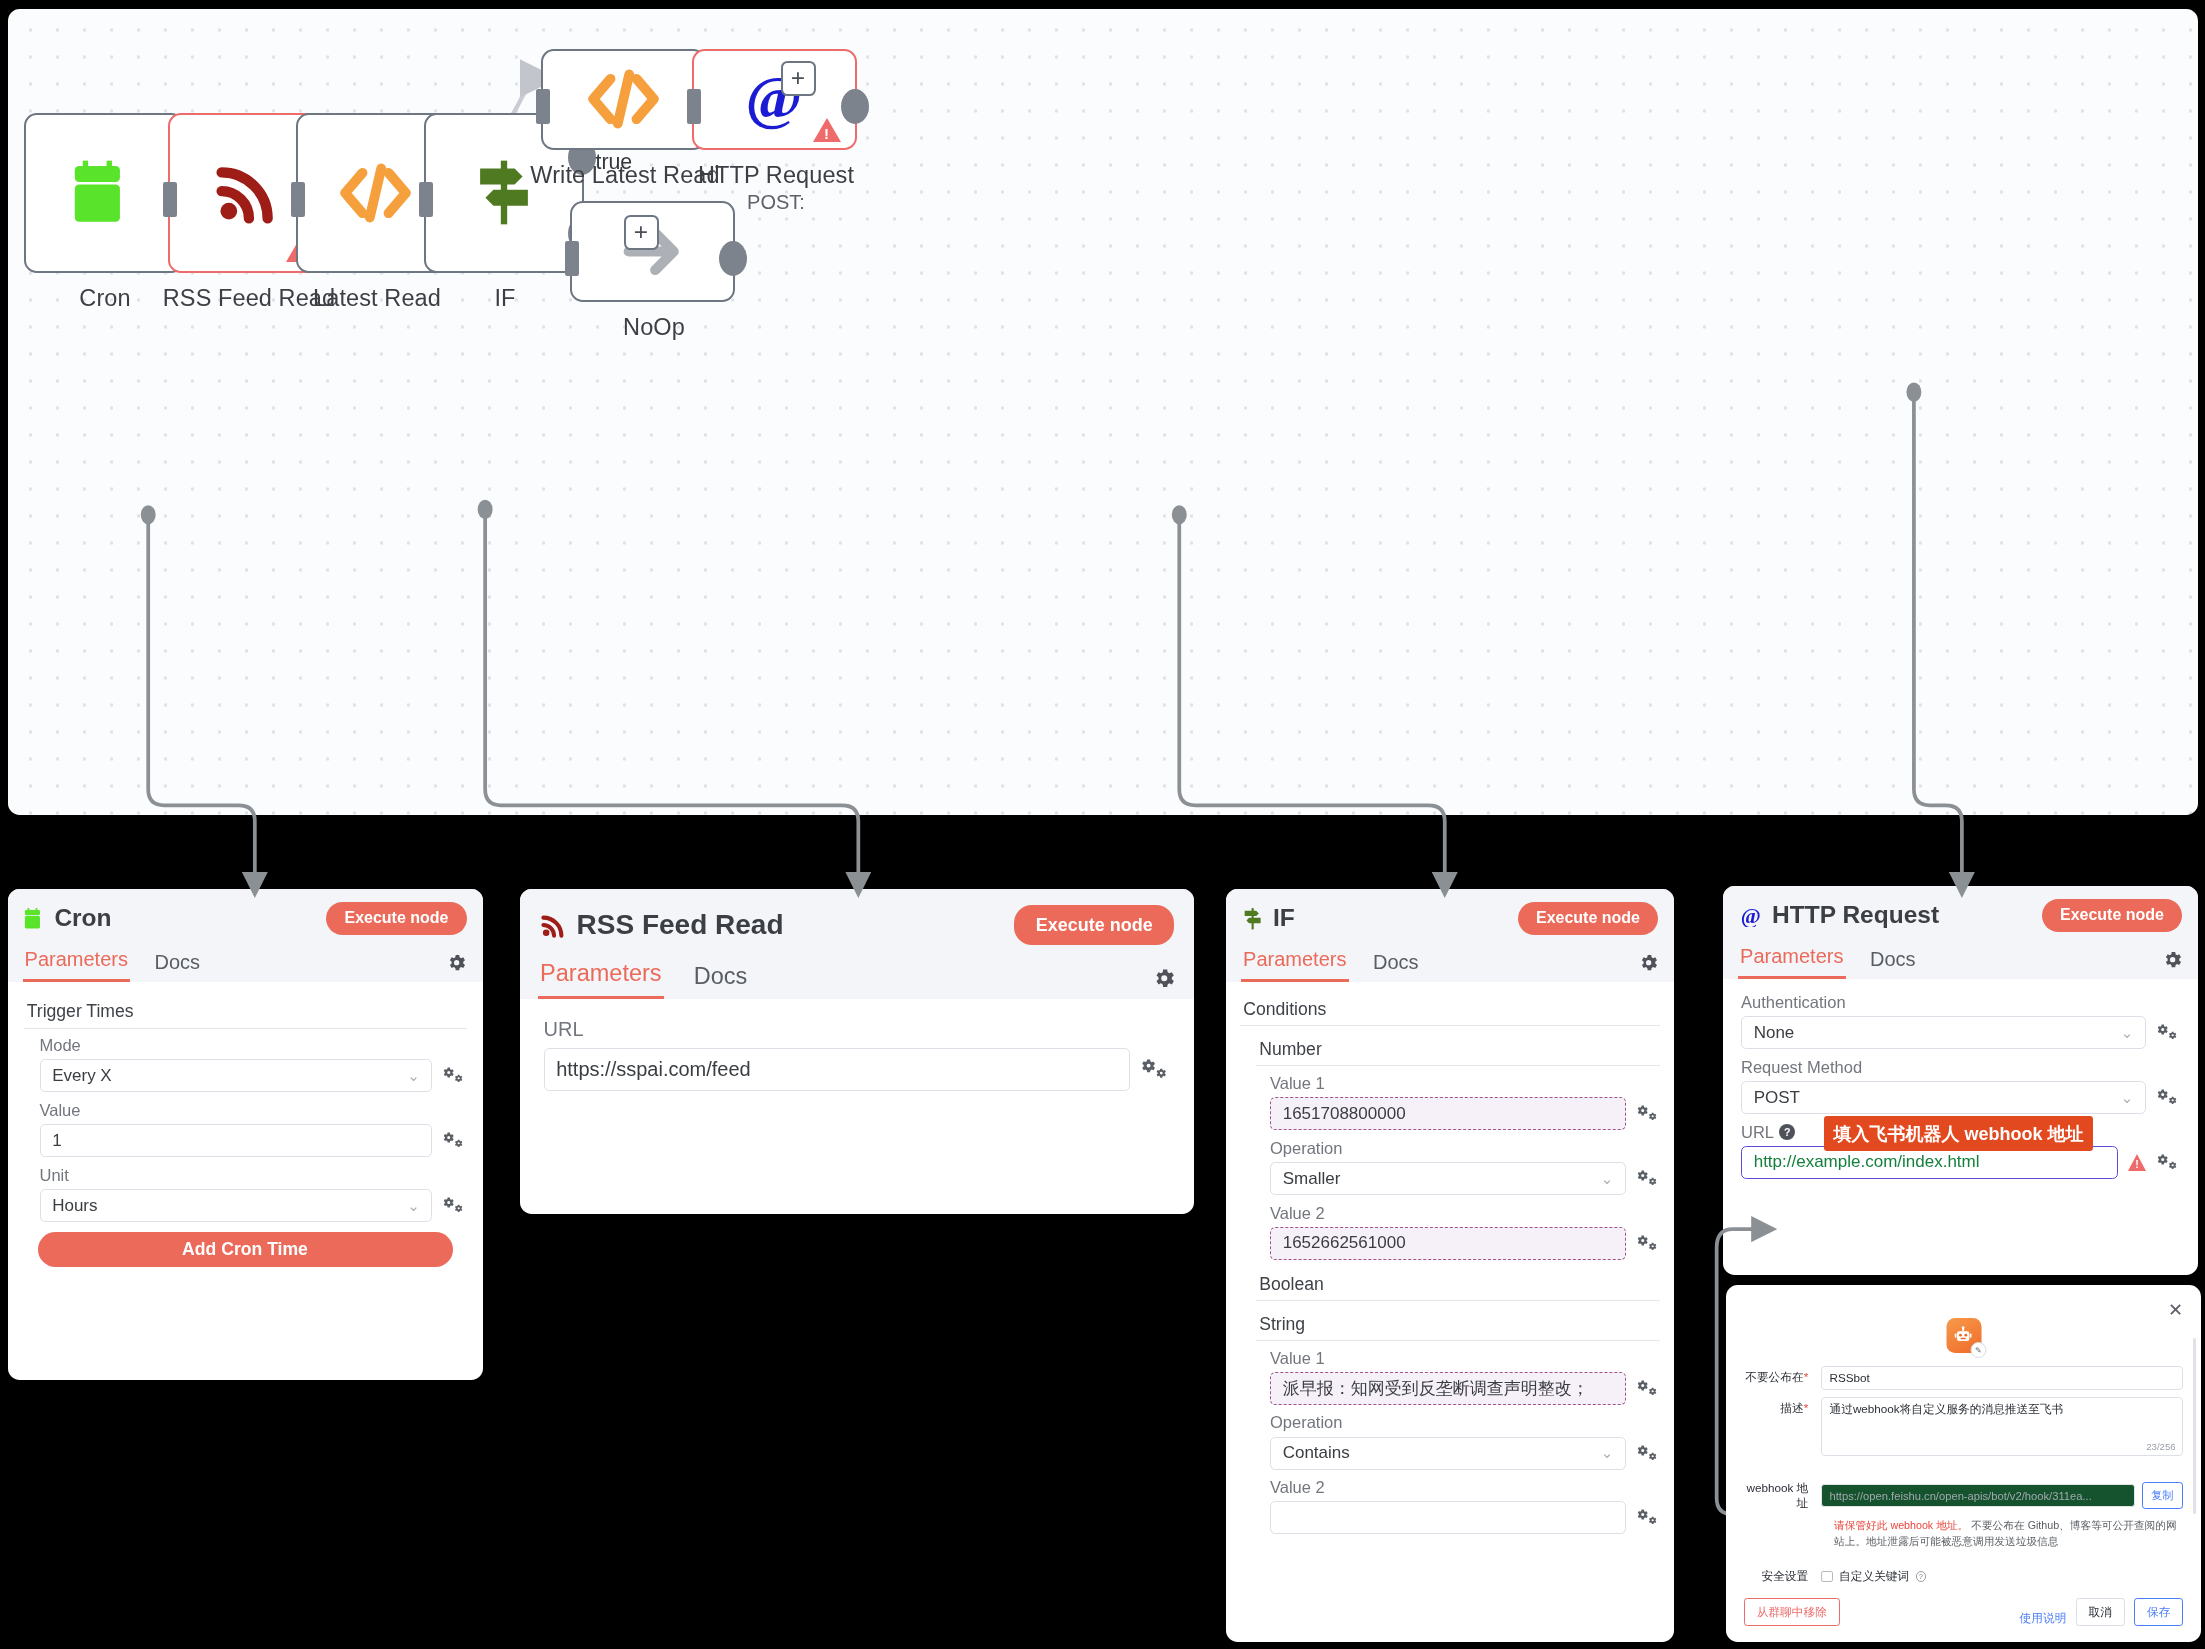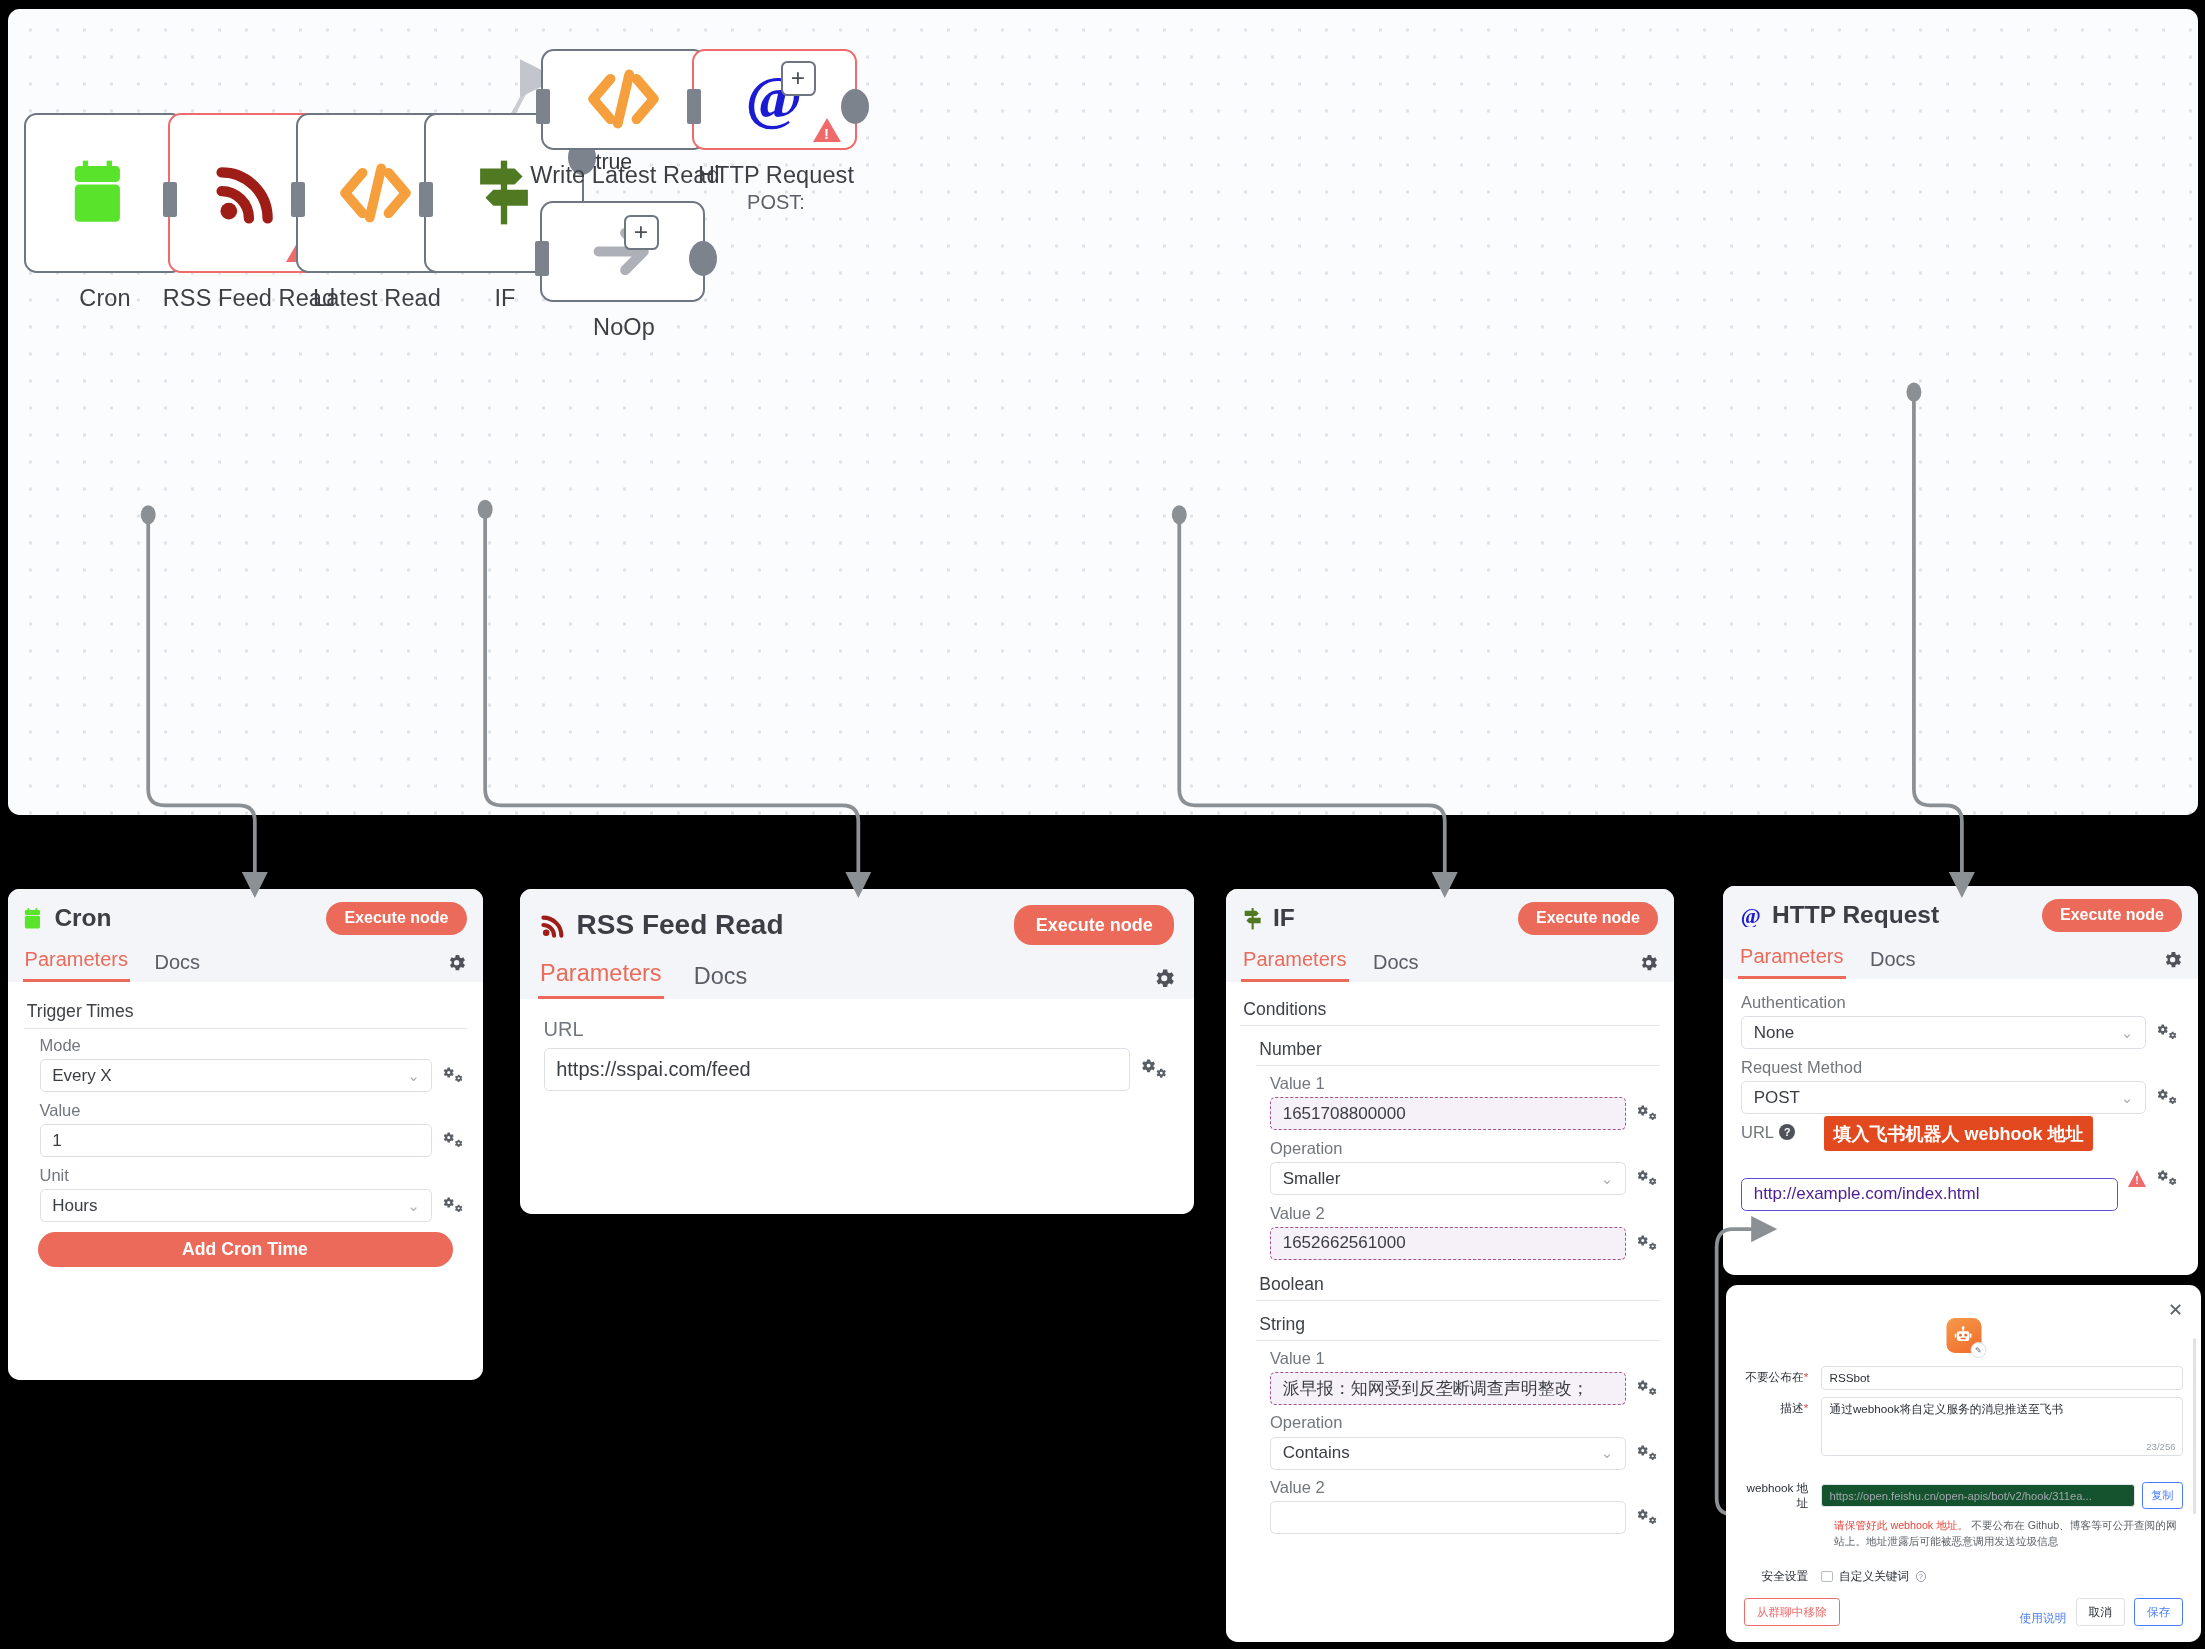--- a/index.html
+++ b/index.html
@@ -99,21 +99,21 @@
   }
   .sec-hdr.sub { margin-left:16px; }
   .field { margin-left: 16px; margin-bottom: 8.5px; }
   .flabel { font-size:16.5px; color:#72767d; margin-bottom:4.3px; display:flex; align-items:center; gap:5.3px;}
   .ctrlrow { display:flex; align-items:center; gap:9.6px; }
   .ctrl {
     flex:1; border:1.1px solid #dcdfe6; border-radius:5.3px; background:#fff;
     height:33px; display:flex; align-items:center; padding: 0 11.7px;
     font-size:17px; color:#3a3d42; position:relative;
   }
-  .ctrl.ph { color:#4c1d95;margin-top:32px; }
+  .ctrl.ph { color:#15803d; }
   .ctrl.expr {
     border:1.6px dashed #a0538c; background:#f6f1f8; color:#3a3d42;
   }
   .ctrl.focus { border:1.6px solid #5b4bd6; }
   .chev { margin-left:auto; color:#a9adb5; font-size:15px; }
   .gear-sm { width:24.5px; flex:none; color:#5a5f66; }
   .cta {
     background:#eb6a5a; color:#fff; border-radius:19px; height:35px;
     display:flex; align-items:center; justify-content:center;
     font-size:17.6px; font-weight:700; margin: 9.6px 14px 0 14px;
@@ -262,21 +262,21 @@
       <svg width="64" height="64" viewBox="0 0 24 24">
         <text x="12" y="19" font-size="23" font-family="'Liberation Serif',serif" fill="#1b1bd4" text-anchor="middle" font-weight="bold">@</text>
       </svg>
       <div class="warn-tri" style="right:14px;bottom:5.3px;"></div>
       <div class="node-label" style="top:111px;left:-72px;">HTTP Request</div>
       <div class="node-sublabel" style="top:140px;left:-72px;">POST:</div>
     </div>
 
     <div class="plusbtn" style="left:773px;top:52px;">+</div>
 
-    <div class="node" style="left:532px;top:192px;height:101px;width:165px;">
+    <div class="node" style="left:562px;top:192px;height:101px;width:165px;">
       <div class="nub-in" style="top:38px;"></div>
       <div class="nub-out" style="top:38px;"></div>
       <svg width="69" height="59" viewBox="0 0 26 22">
         <path d="M4 11 H21 M14 4 L21 11 L14 18" stroke="#adb1b7" stroke-width="3.8" fill="none" stroke-linecap="round" stroke-linejoin="round"></path>
       </svg>
       <div class="node-label" style="top:111px;left:-72px;">NoOp</div>
     </div>
 
     <div class="plusbtn" style="left:616px;top:206px;">
       <span>+</span>

